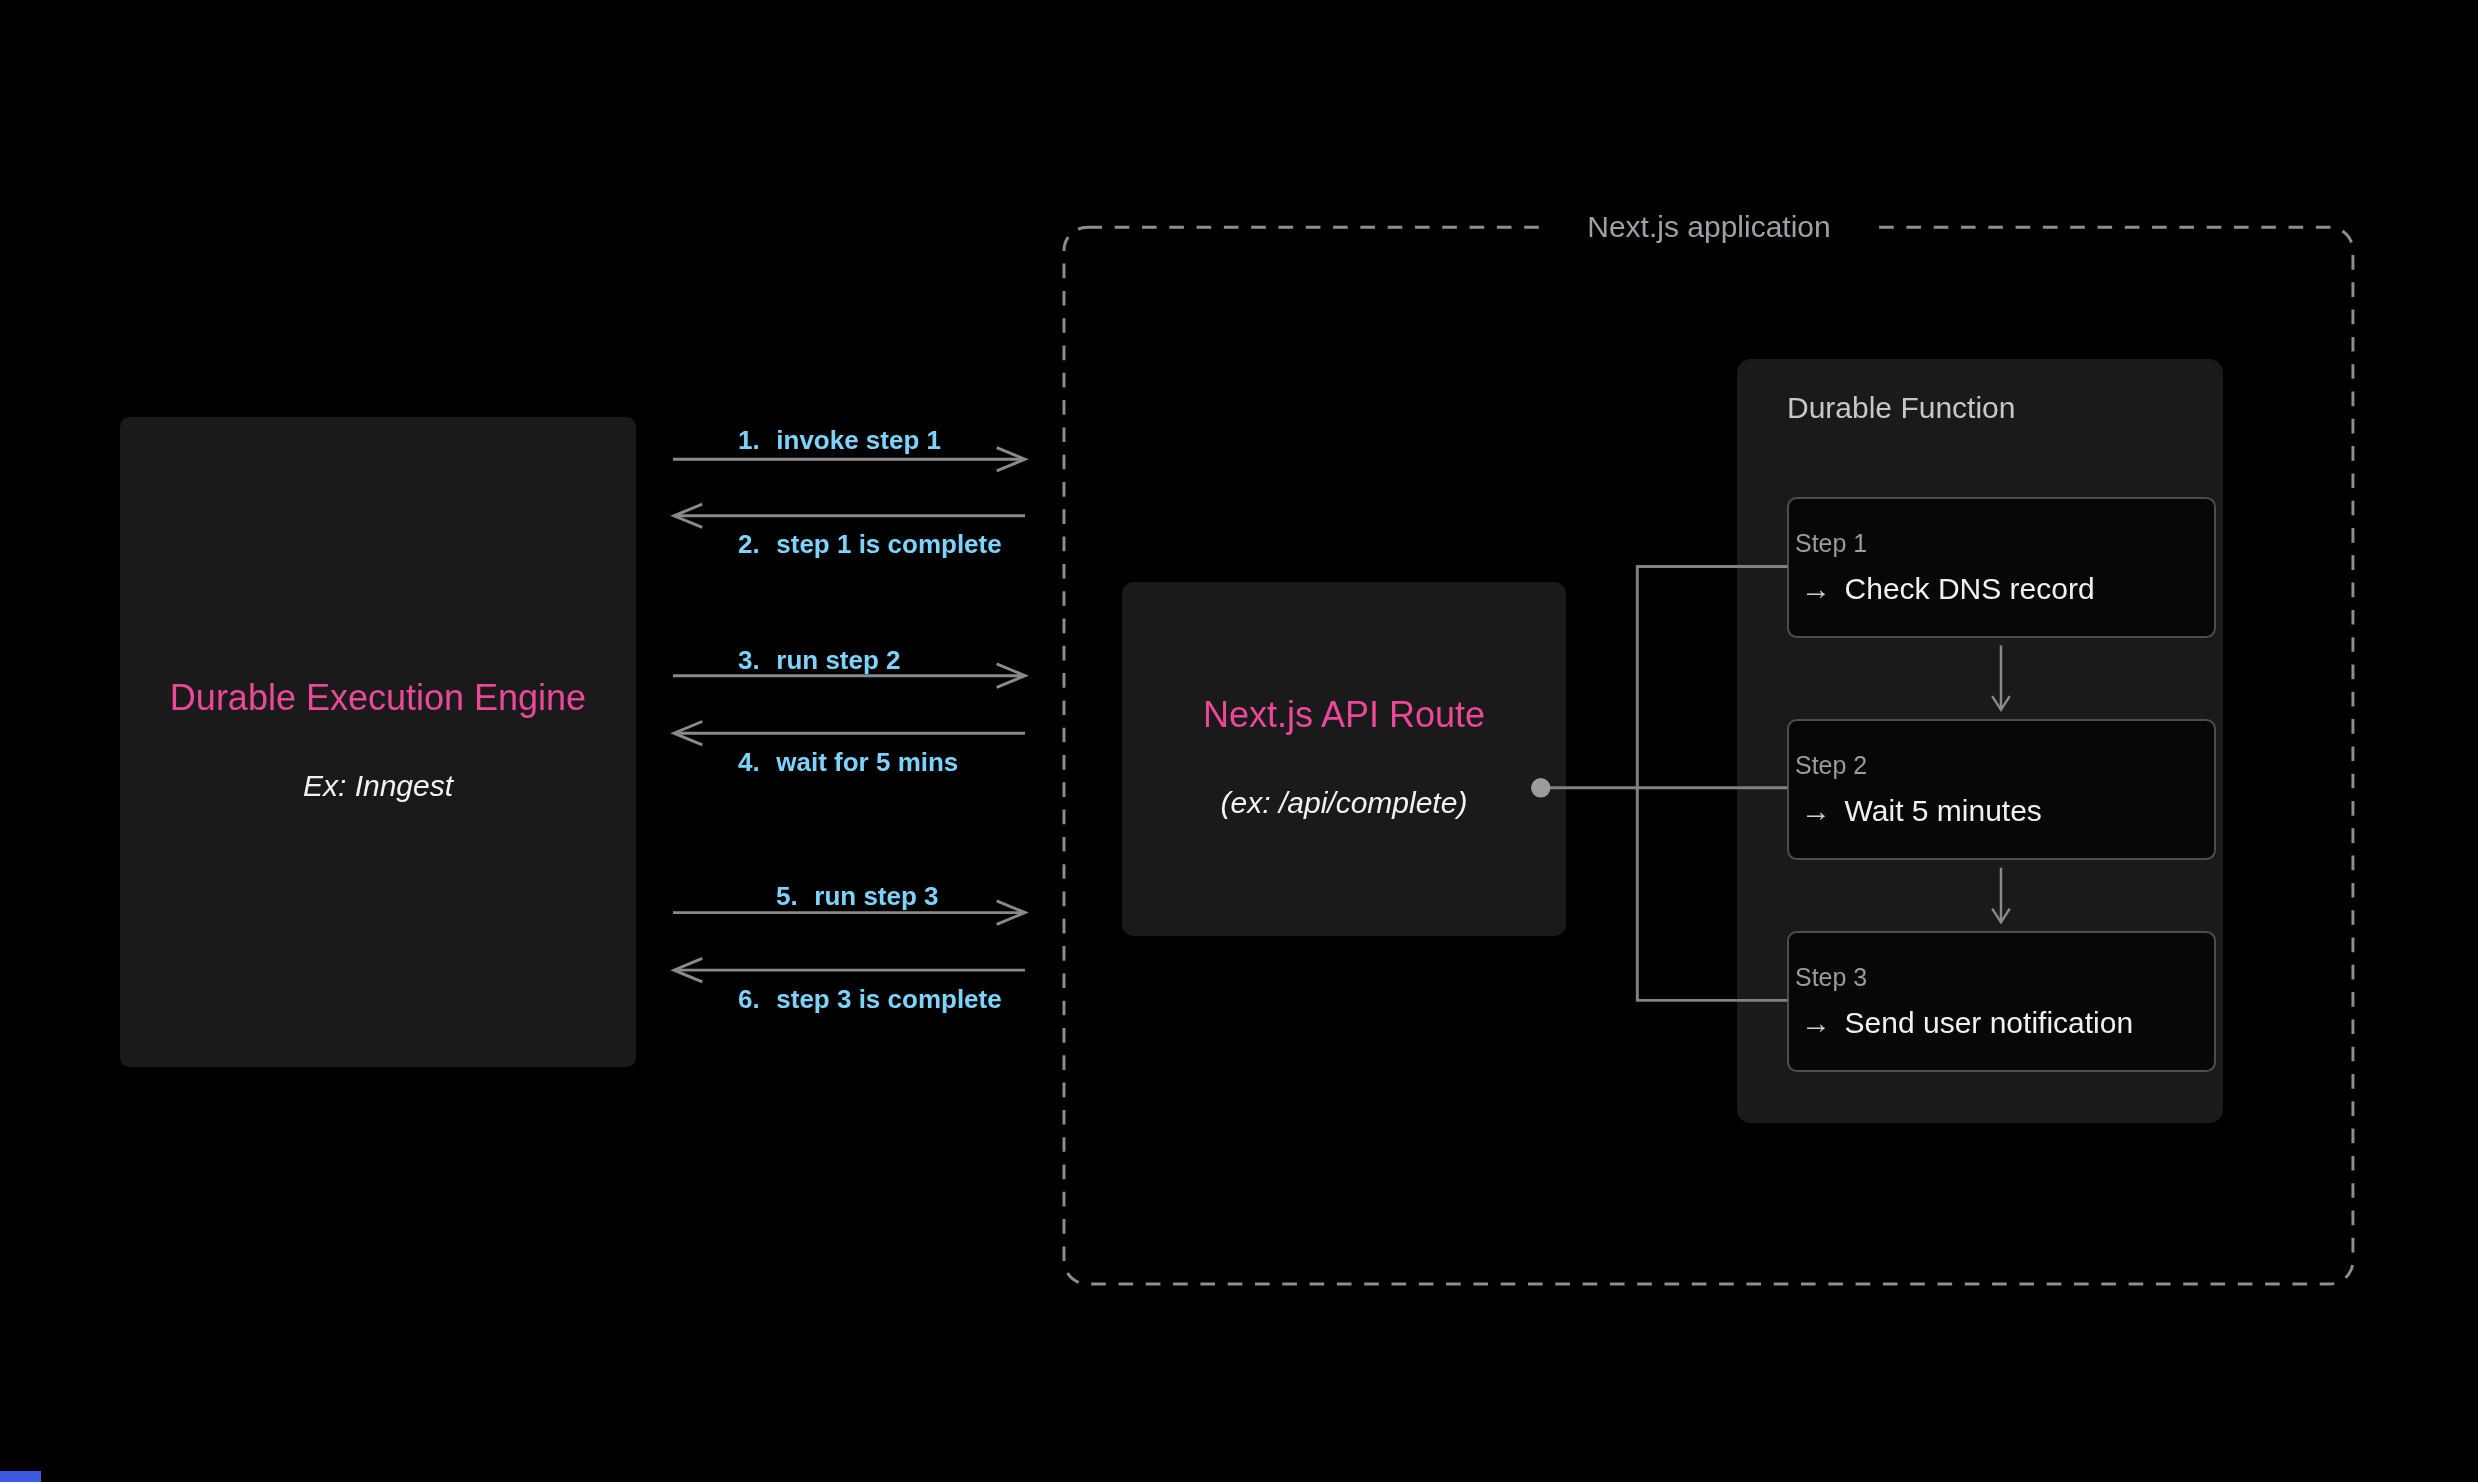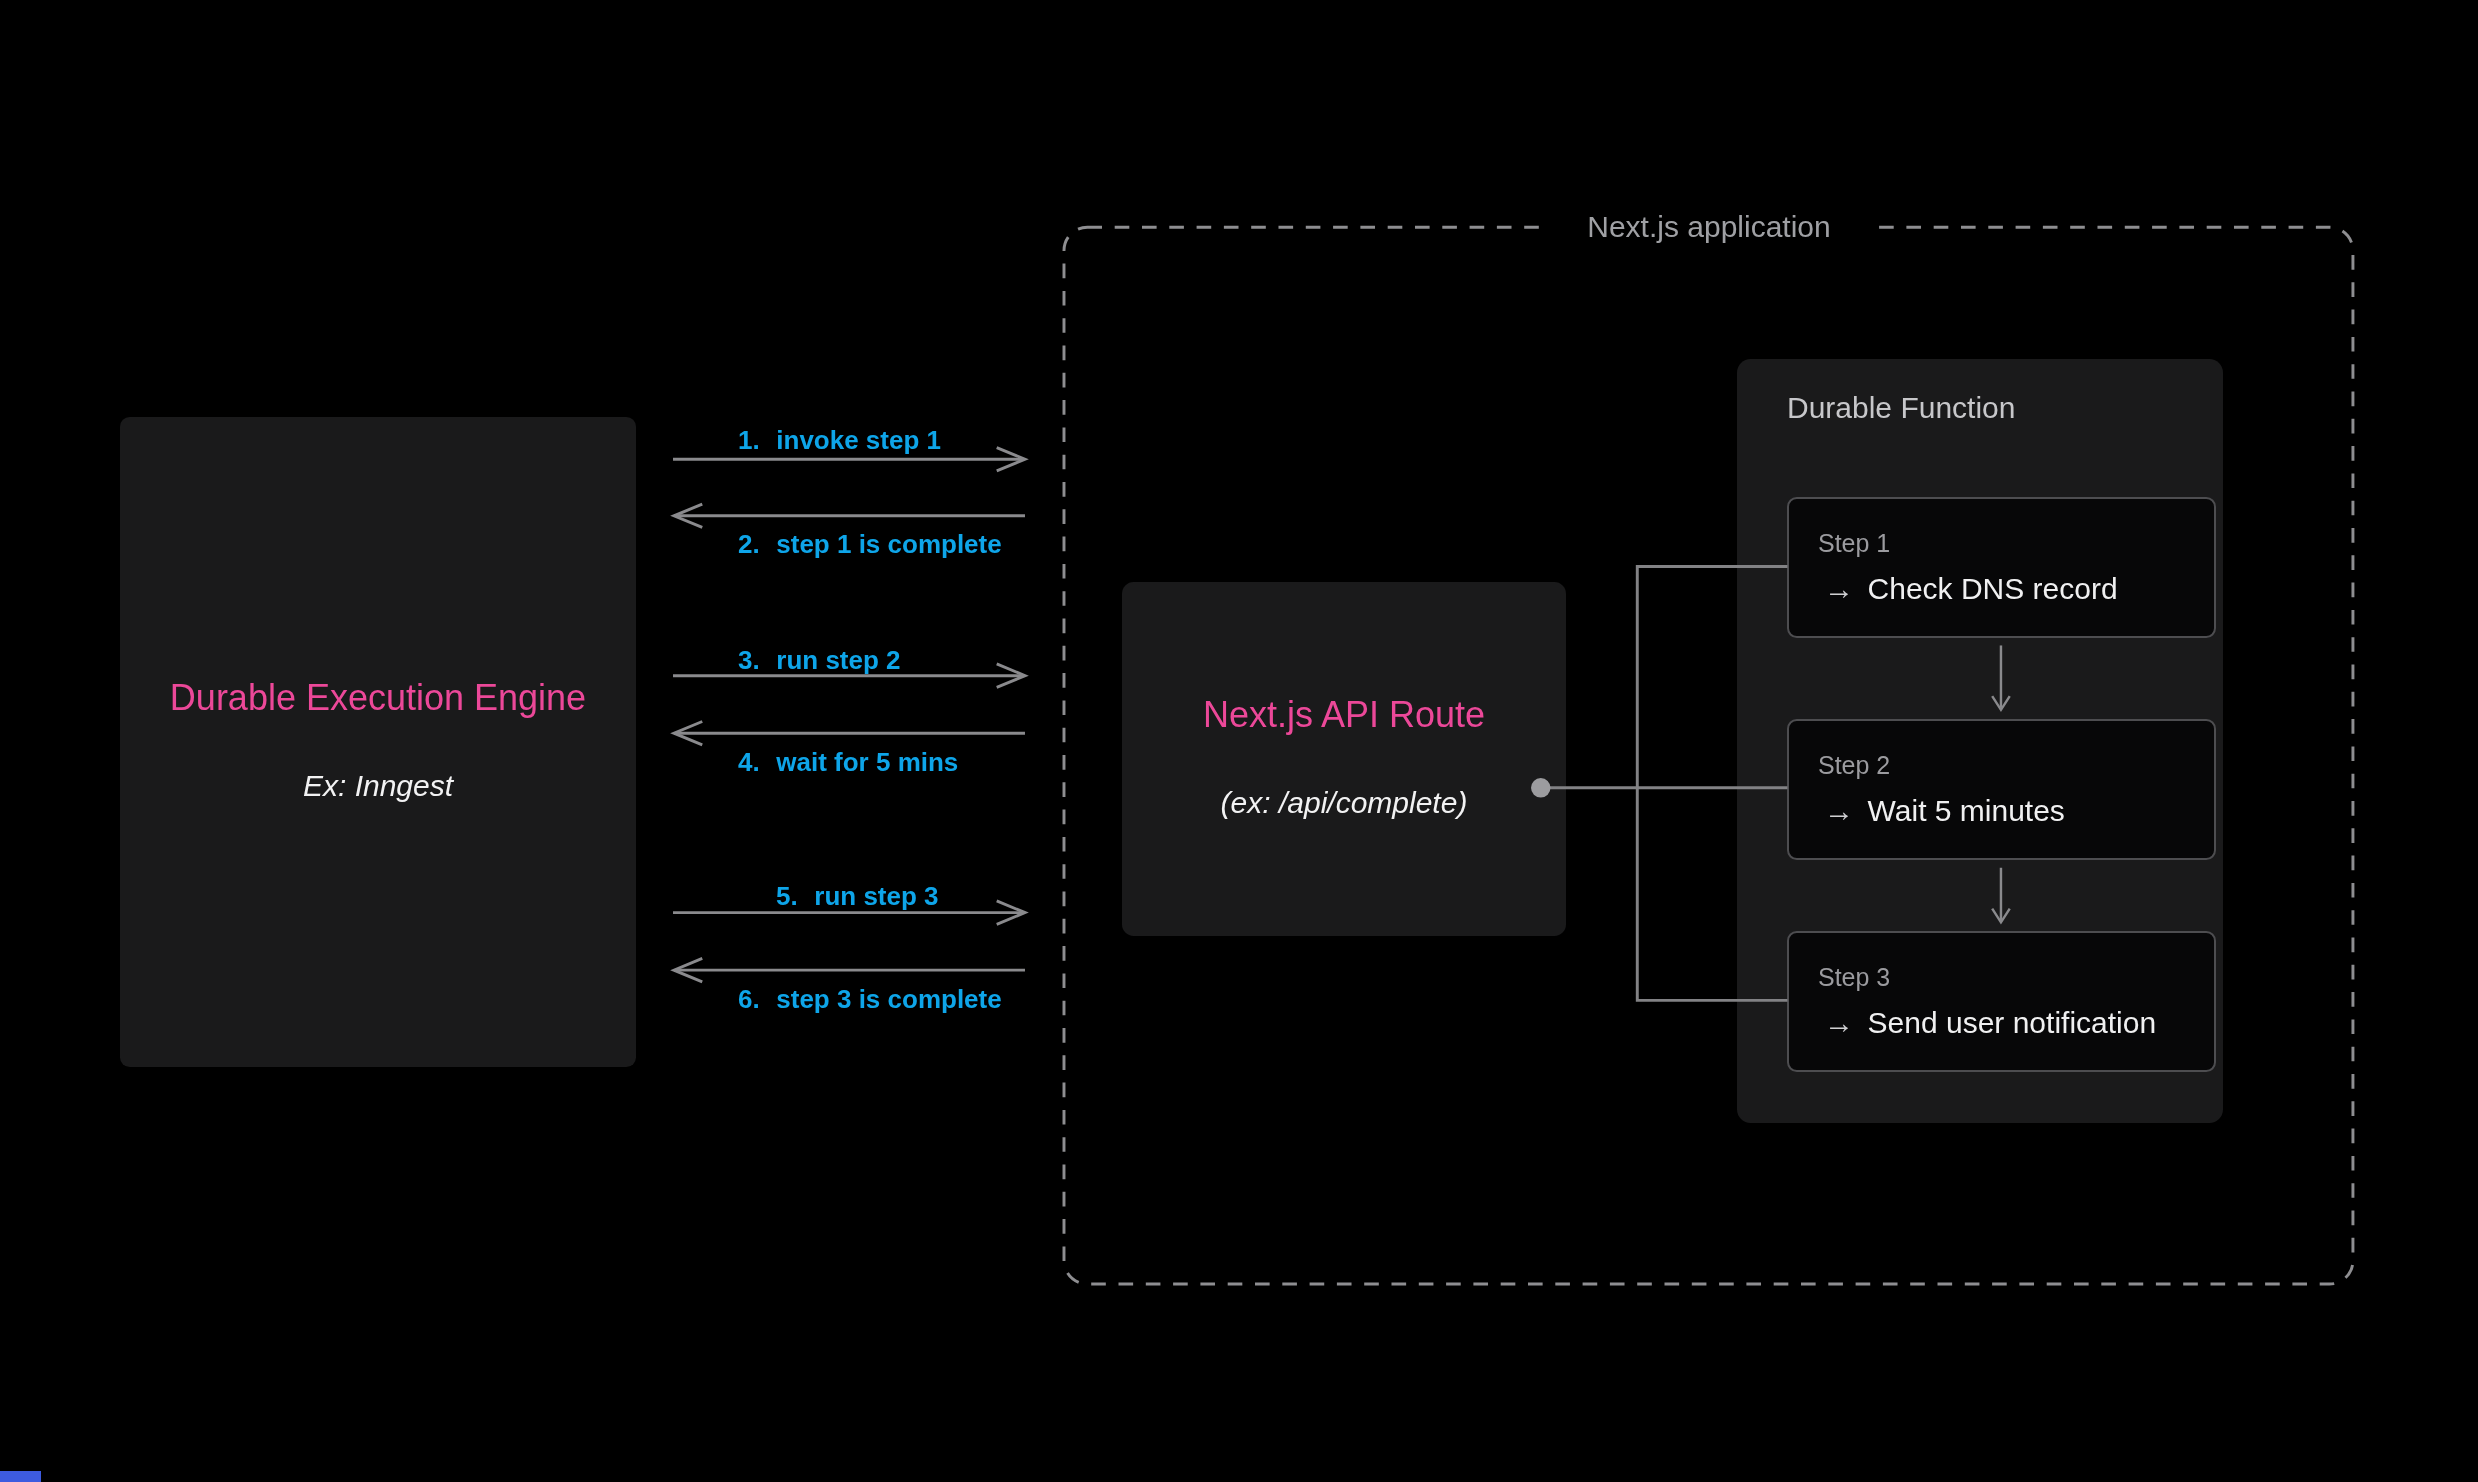--- a/index.html
+++ b/index.html
@@ -33,33 +33,33 @@
     background:#1a1a1b; border-radius:13.7px; z-index:1;
   }
   .panel-title {
     position:absolute; left:50px; top:32px;
     color:#c7c7ca; font-size:30px; line-height:33px;
   }
   .step-card {
     position:absolute; left:50px; width:429px; height:141px;
     background:#070708; border:2px solid #4d4d50; border-radius:9.8px;
     display:flex; flex-direction:column; justify-content:center;
-    padding-left:29px; gap:13.7px; z-index:1;
+    padding-left:6px; gap:13.7px; z-index:1;
   }
   .step-card .step-label { color:#9b9b9f; font-size:25px; line-height:29px; }
   .step-card .step-desc  { color:#f0f0f1; font-size:30px; line-height:35px; display:flex; align-items:center; }
   .step-card .step-arrow { color:#cfcfd2; margin:0 13.7px 0 5.9px; font-size:30px; }
   .card-1 { top:138px; }
   .card-2 { top:360px; }
   .card-3 { top:572px; }
 
   
   .msg {
     position:absolute; left:738px; white-space:nowrap;
-    color:#0ea5e9; font-size:26px; line-height:33px; font-weight:600; z-index:3;
+    color:#7dd3fc; font-size:26px; line-height:33px; font-weight:600; z-index:3;
   }
   .msg .num { font-weight:700; margin-right:16.6px; }
   .msg-1 { top:424px; } .msg-2 { top:528px; } .msg-3 { top:644px; }
   .msg-4 { top:746px; } .msg-5 { top:880px;margin-left:38px; } .msg-6 { top:983px; }
 
   
   .lines { position:absolute; left:0; top:0; z-index:2; pointer-events:none; }
 
   
   .corner-marker { position:absolute; left:0; top:1471px; width:41px; height:11.7px; background:#3d5be0; z-index:4; }

